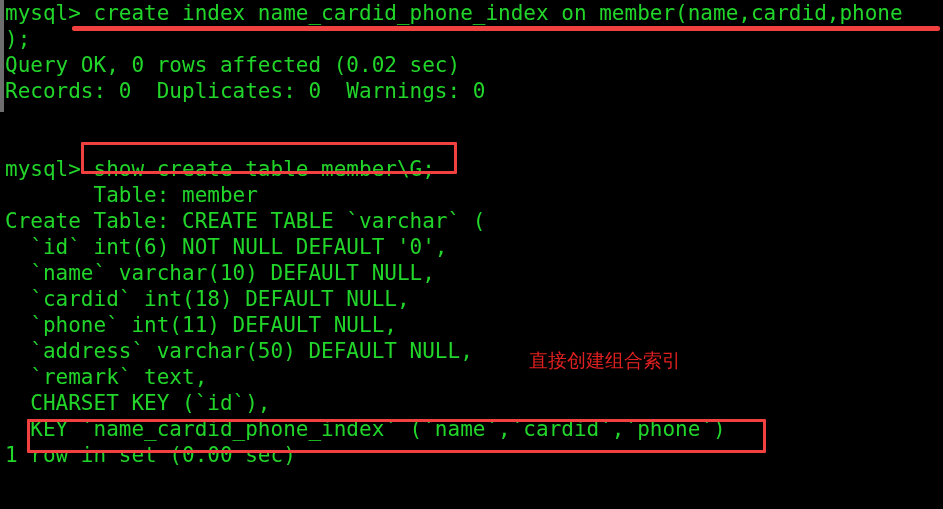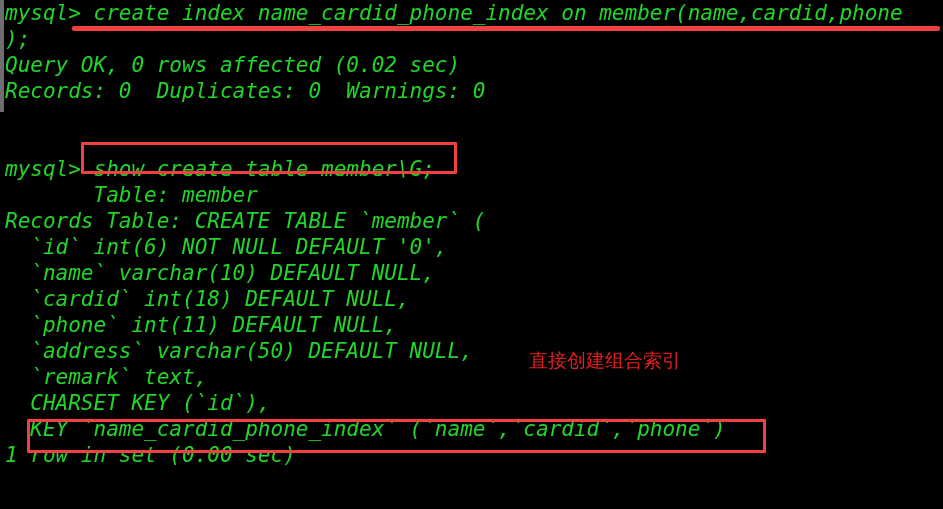--- a/index.html
+++ b/index.html
@@ -30,21 +30,20 @@
     width: 938px;
   }
   .term-line {
     height: 26px;
     line-height: 26px;
     font-size: 21px;
     letter-spacing: 0px;
     color: #22d52a;
     white-space: pre;
     font-family: "DejaVu Sans Mono", "Liberation Mono", monospace;
-    font-style: italic;
   }
   .term-line.blank {
     color: transparent;
   }
   
   .annot-box {
     position: absolute;
     border: 3px solid #f04040;
     border-radius: 1px;
     box-sizing: border-box;
@@ -105,21 +104,21 @@
 
   <div id="screen-lines">
     <div class="term-line">mysql&gt; create index name_cardid_phone_index on member(name,cardid,phone</div>
     <div class="term-line">);</div>
     <div class="term-line">Query OK, 0 rows affected (0.02 sec)</div>
     <div class="term-line">Records: 0  Duplicates: 0  Warnings: 0</div>
     <div class="term-line blank"></div>
     <div class="term-line blank"></div>
     <div class="term-line">mysql&gt; show create table member\G;</div>
     <div class="term-line">       Table: member</div>
-    <div class="term-line">Records Table: CREATE TABLE `member` (</div>
+    <div class="term-line">Create Table: CREATE TABLE `varchar` (</div>
     <div class="term-line">  `id` int(6) NOT NULL DEFAULT '0',</div>
     <div class="term-line">  `name` varchar(10) DEFAULT NULL,</div>
     <div class="term-line">  `cardid` int(18) DEFAULT NULL,</div>
     <div class="term-line">  `phone` int(11) DEFAULT NULL,</div>
     <div class="term-line">  `address` varchar(50) DEFAULT NULL,</div>
     <div class="term-line">  `remark` text,</div>
     <div class="term-line">  CHARSET KEY (`id`),</div>
     <div class="term-line">  KEY `name_cardid_phone_index` (`name`,`cardid`,`phone`)</div>
     <div class="term-line">1 row in set (0.00 sec)</div>
   </div>

